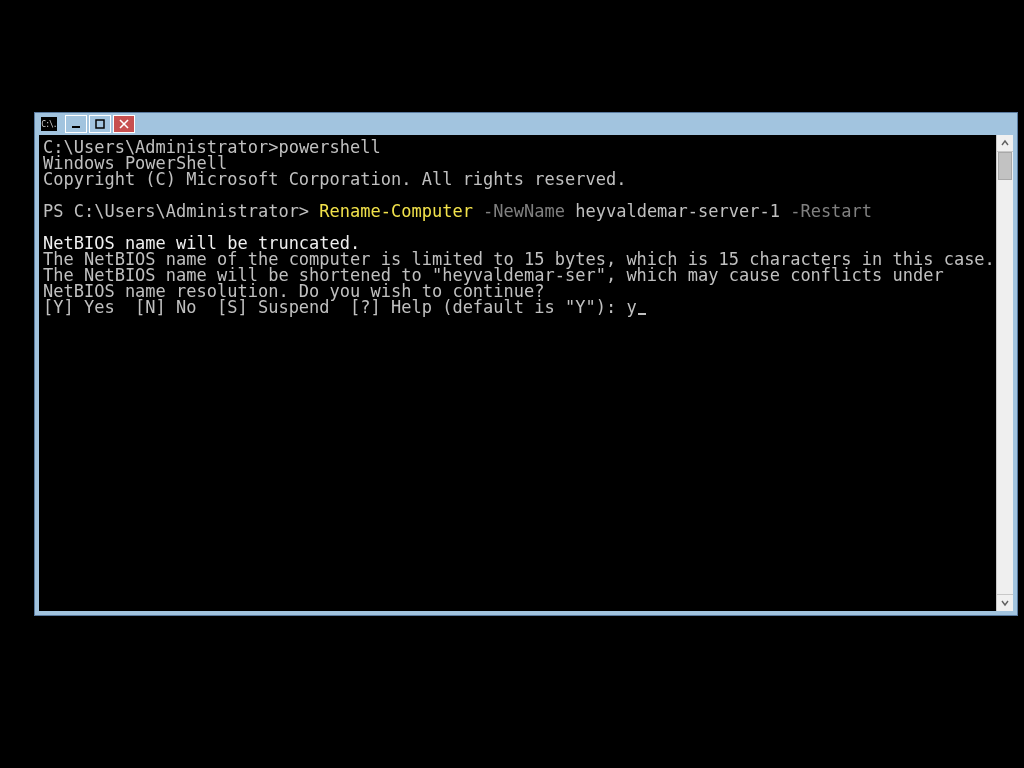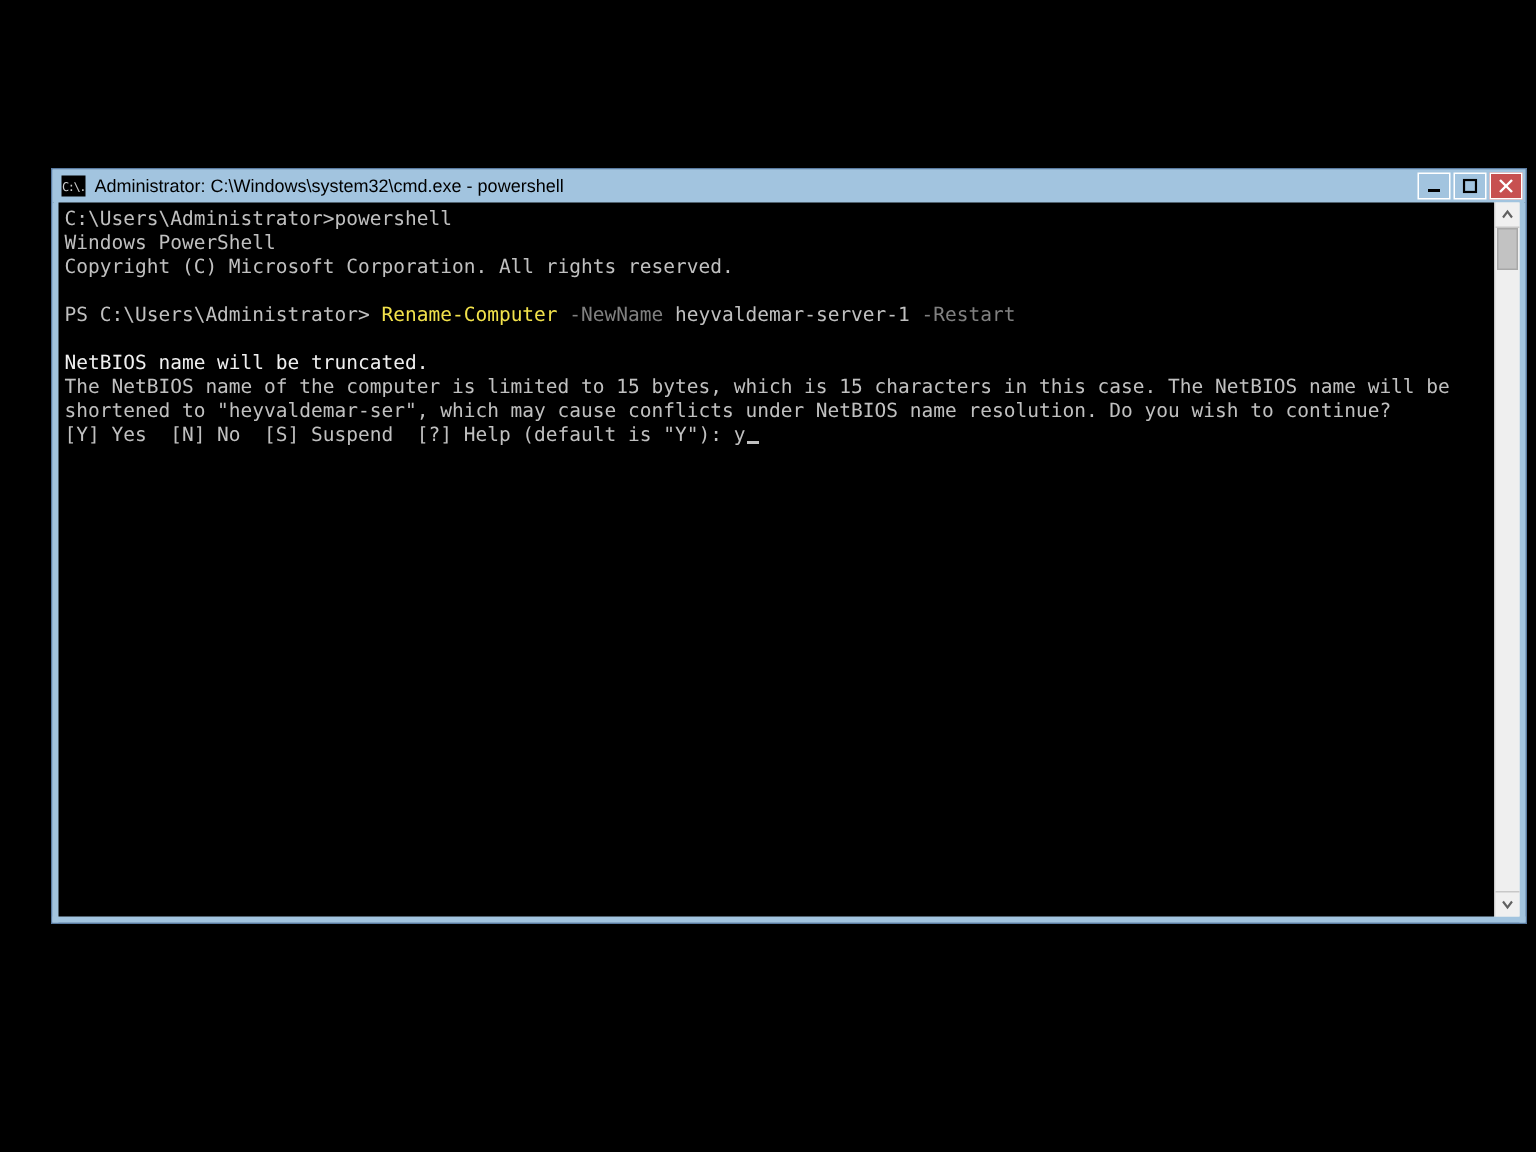--- a/index.html
+++ b/index.html
@@ -75,21 +75,21 @@
     display: flex;
     border: 4px solid #a2c4df;
     border-top: 0;
     min-height: 0;
   }
   .terminal {
     flex: 1;
     background: #000;
     color: #c0c0c0;
     font-family: Consolas, "Lucida Console", monospace;
-    font-size: 13px;
+    font-size: 17px;
     line-height: 16px;
     padding: 4px 0 4px 4px;
     white-space: pre-wrap;
     overflow: hidden;
   }
   .scrollbar {
     width: 16px;
     background: #efefef;
     display: flex;
     flex-direction: column;
@@ -120,21 +120,20 @@
     position:relative; top:2px;
   }
 </style>
 </head>
 <body>
 
 <div class="window">
 
   <div class="titlebar">
     <div class="app-icon">C:\.</div>
-    <div class="title-text">Administrator: C:\Windows\system32\cmd.exe - powershell</div>
 
     <div class="win-btn min">
       <svg width="10" height="10">
         <rect x="1" y="7" width="8" height="2" fill="#000"></rect>
       </svg>
     </div>
     <div class="win-btn max">
       <svg width="10" height="10">
         <rect x="1" y="1" width="8" height="8" fill="none" stroke="#000" stroke-width="1.5"></rect>
       </svg>

